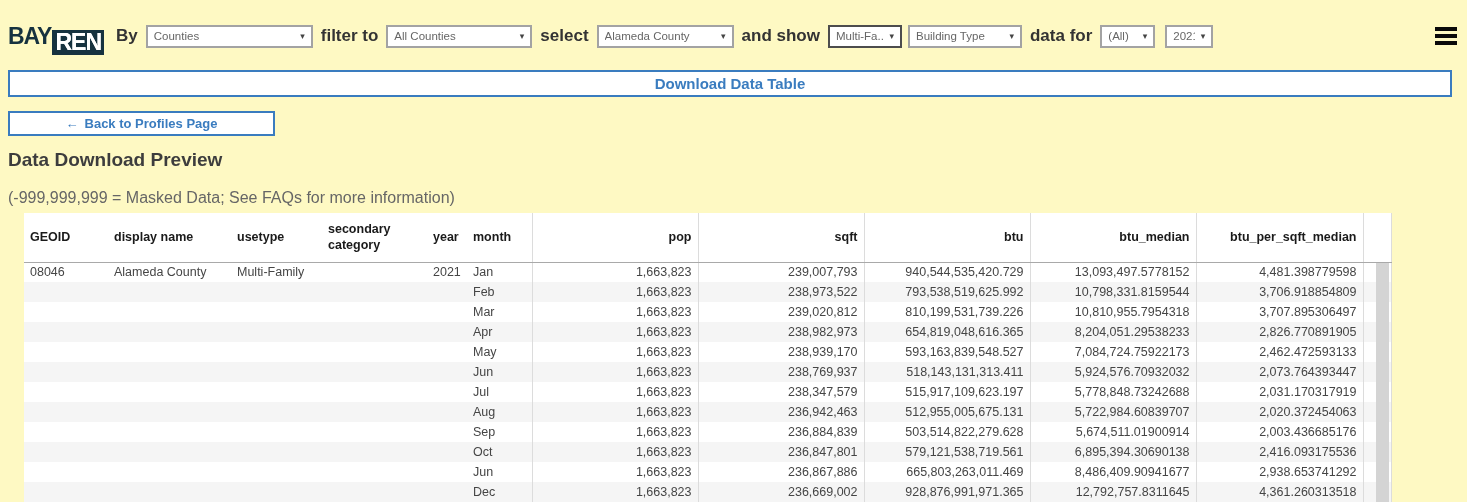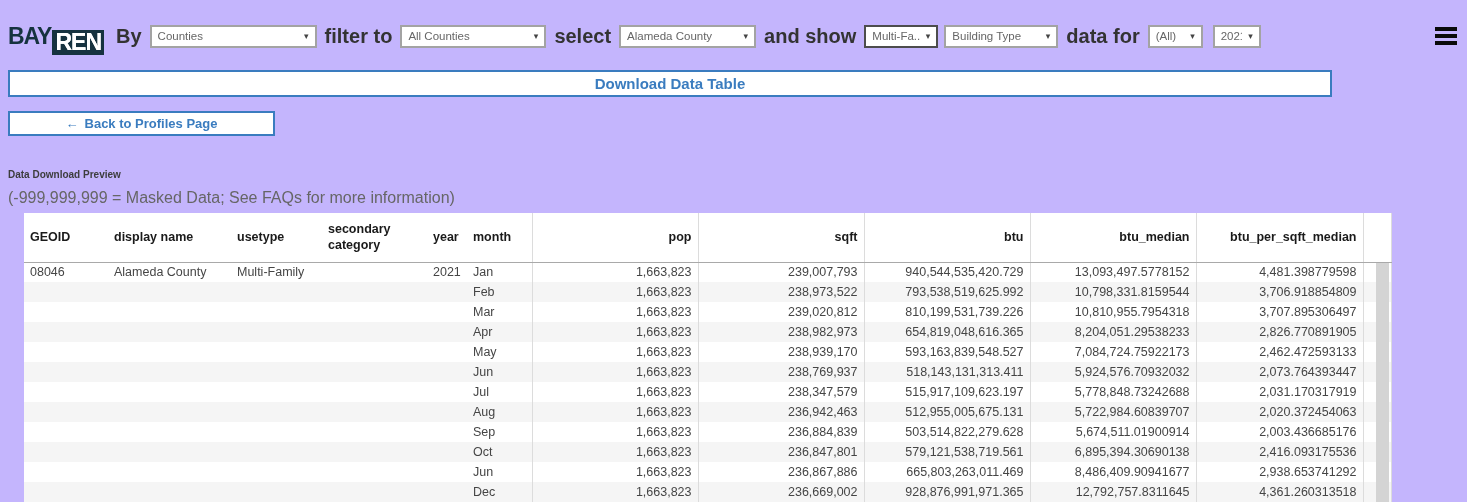--- a/index.html
+++ b/index.html
@@ -1,56 +1,56 @@
 <!DOCTYPE html>
 <html><head>
 <meta charset="utf-8">
 <style>
   * { margin:0; padding:0; box-sizing:border-box; }
   body {
     font-family: "Liberation Sans", "DejaVu Sans", sans-serif;
     background:#fff; width:1467px; height:502px; overflow:hidden;
   }
-  .page { position:relative; width:1467px; height:502px; background:#c4b5fd; }
+  .page { position:relative; width:1467px; height:502px; background:#fef9c3; }
 
   
   .toolbar {
     position:absolute; top:16px; left:8px; right:8px; height:40px;
     display:flex; align-items:center; gap:6px;
   }
   .logo { display:flex; align-items:center; font-weight:bold; font-size:23px; letter-spacing:-1px; margin-right:4px; }
   .logo-bay { color:#16323f; }
   .logo-ren { background:#16323f; color:#ffffff; padding:0 3px; margin-left:1px; line-height:25px; text-shadow:0 0 0 #fff;margin-top:12px; }
-  .tlabel { font-weight:bold; font-size:20px; color:#333; white-space:nowrap; margin:16px 2px; }
+  .tlabel { font-weight:bold; font-size:17px; color:#333; white-space:nowrap; margin:16px 2px; }
   .dropdown {
     height:23px; border:2px solid #a3a3a3; background:#fff; display:flex;
     align-items:center; padding:0 6px; cursor:pointer; flex:0 0 auto;
   }
   .dropdown.param { border:2px solid #4d4d4d; }
   .dd-text { font-size:11.5px; color:#666; white-space:nowrap; overflow:hidden; flex:1; }
   .caret { font-size:9px; color:#444; margin-left:6px; }
   .hamburger { margin-left:auto; margin-right:2px; width:22px; cursor:pointer; display:flex; flex-direction:column; gap:3px; }
   .hamburger span { display:block; height:4px; background:#0a0a0a; width:22px; }
 
   
   .download-btn {
-    position:absolute; top:70px; left:8px; width:1324px; height:27px;
+    position:absolute; top:70px; left:8px; width:1444px; height:27px;
     border:2px solid #3a7cbf; background:#fff; color:#3a7cbf;
     font-weight:bold; font-size:15px; display:flex; align-items:center; justify-content:center;
     cursor:pointer;
   }
   .back-btn {
     position:absolute; top:111px; left:8px; width:267px; height:25px;
     border:2px solid #3a7cbf; background:#fff; color:#3a7cbf;
     font-weight:bold; font-size:13px; display:flex; align-items:center; justify-content:center; gap:6px;
     cursor:pointer;
   }
 
   
-  .preview-title { position:absolute; top:149px; left:8px; font-weight:bold; font-size:10px; color:#3d3d3d;margin-top:20px; }
+  .preview-title { position:absolute; top:149px; left:8px; font-weight:bold; font-size:19px; color:#3d3d3d; }
   .masked-note { position:absolute; top:189px; left:8px; font-size:16px; color:#666; }
 
   
   .table-wrap { position:absolute; top:213px; left:24px; }
   .data-table { border-collapse:collapse; table-layout:fixed; width:1367px; }
   .data-table th {
     height:49px; font-weight:bold; font-size:12.5px; color:#1a1a1a;
     vertical-align:middle; padding:0 6px; border-bottom:1px solid #a9a9a9;
     background:#fff; line-height:1.3;
   }

